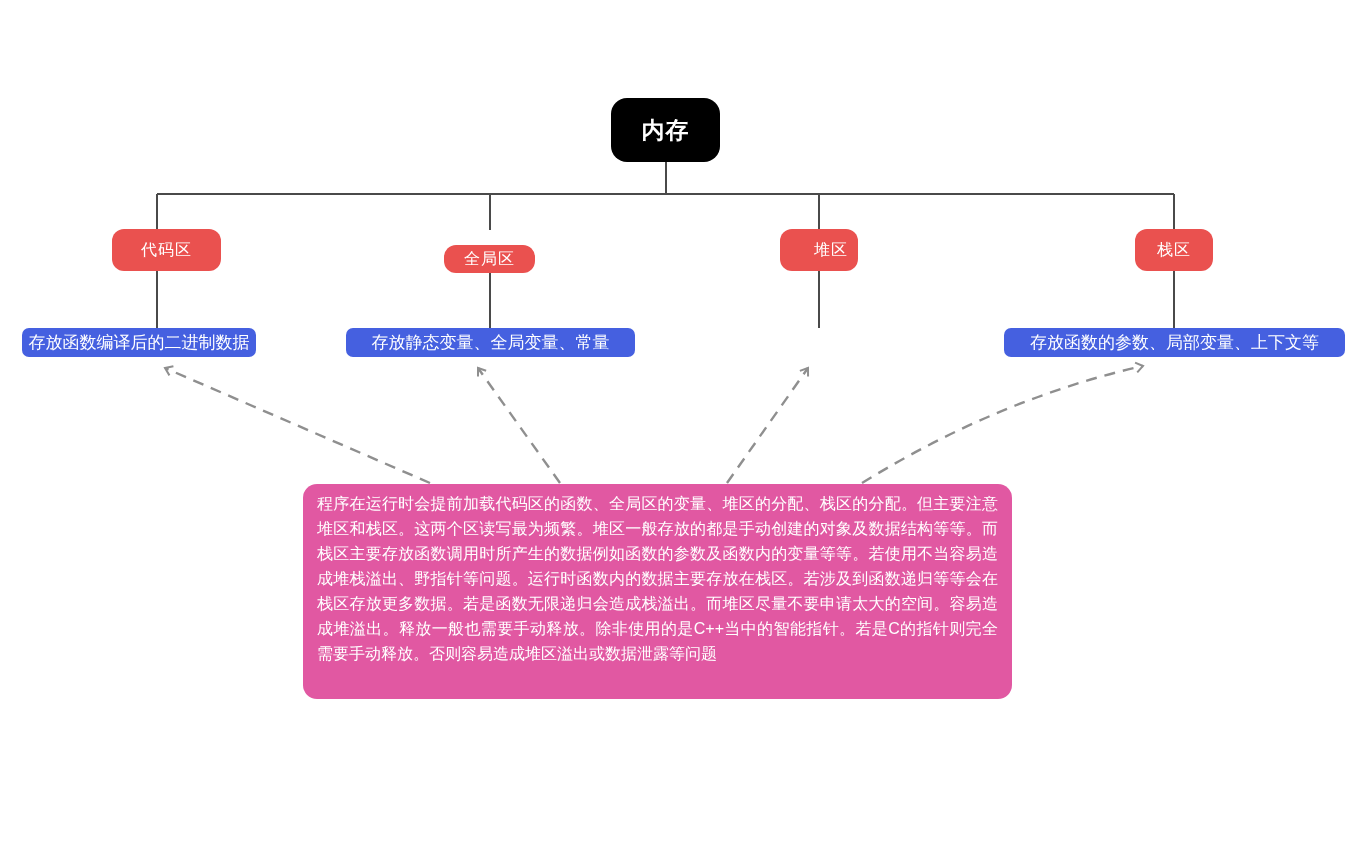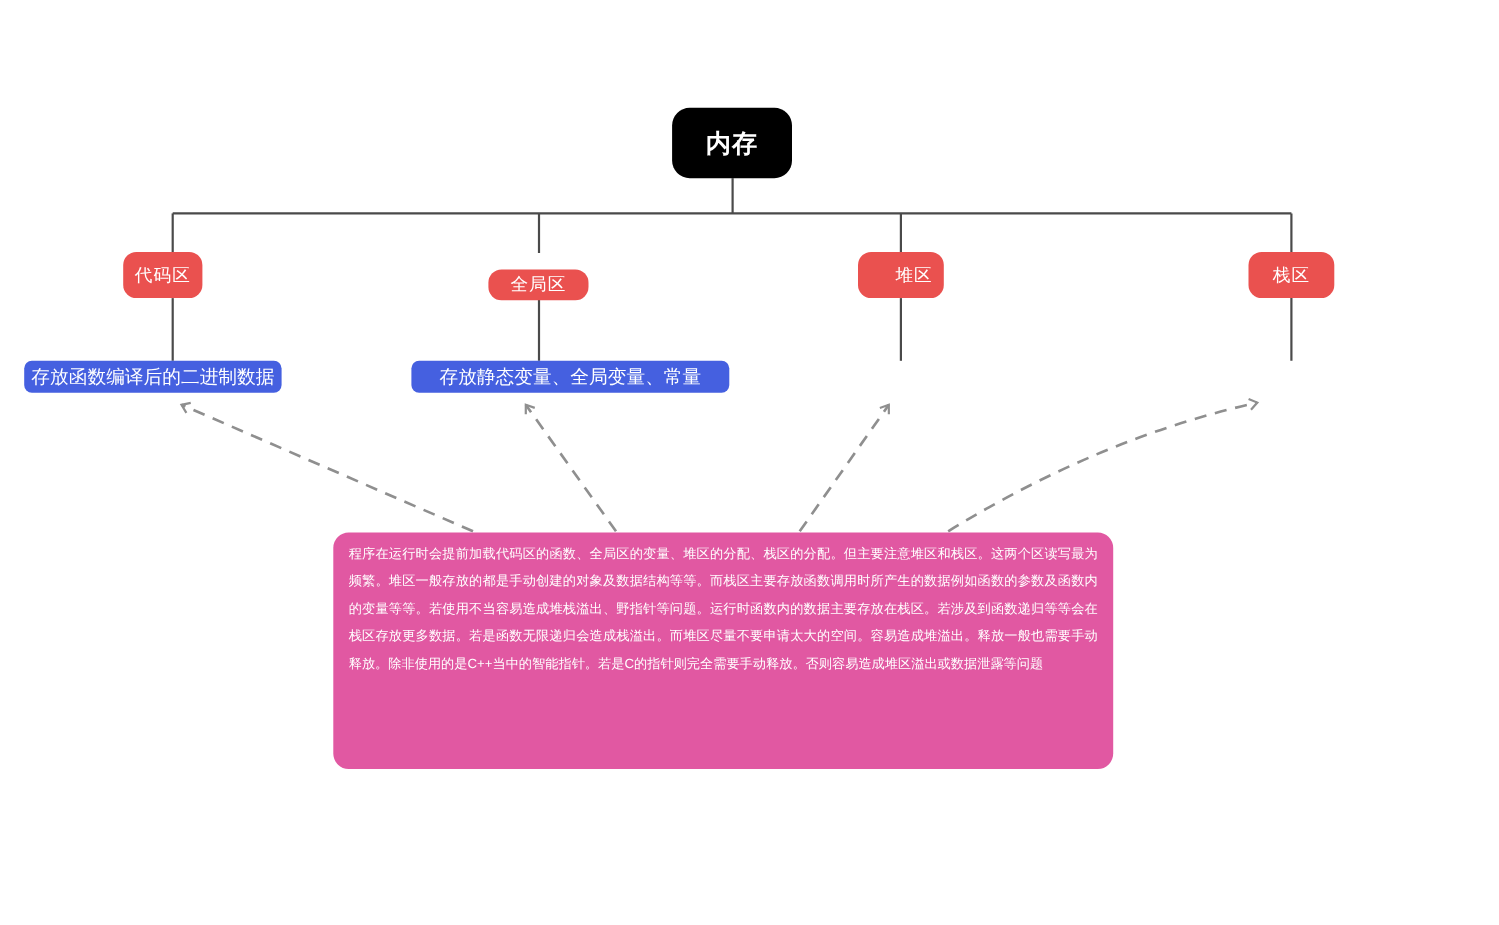--- a/index.html
+++ b/index.html
@@ -34,21 +34,21 @@
     height:29px;
     display:flex;align-items:center;justify-content:center;
     font-size:17px;
     white-space:nowrap;
   }
   .note{
     left:303px;top:484px;width:709px;height:215px;
     background:#E158A2;
     border-radius:14px;
     padding:7px 14px;
-    font-size:12px;line-height:25px;
+    font-size:16px;line-height:25px;
     text-align:justify;
   }
 </style>
 </head>
 <body>
 
 <div class="canvas">
 
   <svg class="wires" width="1363" height="841" viewBox="0 0 1363 841">
     <defs>
@@ -73,23 +73,24 @@
     <g stroke="#8F8F8F" stroke-width="2.4" fill="none" stroke-dasharray="11 8">
       <path d="M430,483 L165,368" marker-end="url(#arw)"></path>
       <path d="M560,483 L478,368" marker-end="url(#arw)"></path>
       <path d="M727,483 L808,368" marker-end="url(#arw)"></path>
       <path d="M862,483 Q1000,398 1143,366" marker-end="url(#arw)"></path>
     </g>
   </svg>
 
   <div class="node root" style="left:611px;top:98px;width:109px;height:64px;">内存</div>
 
-  <div class="node branch" style="left:112px;top:229px;width:72px;height:42px;">代码区</div>
+  <div class="node branch" style="left:112px;top:229px;width:109px;height:42px;">代码区</div>
   <div class="node branch" style="left:444px;top:229px;width:91px;height:28px;margin-top:16px;">全局区</div>
   <div class="node branch" style="left:780px;top:229px;width:78px;height:42px;padding-left:24px;">堆区</div>
   <div class="node branch" style="left:1135px;top:229px;width:78px;height:42px;">栈区</div>
 
   <div class="desc" style="left:22px;top:328px;width:234px;">存放函数编译后的二进制数据</div>
-  <div class="desc" style="left:346px;top:328px;width:289px;margin-left:28px;">存放静态变量、全局变量、常量</div>
+  <div class="desc" style="left:346px;top:328px;width:289px;">存放静态变量、全局变量、常量</div>
+  <div class="desc" style="left:1004px;top:328px;width:341px;">存放函数的参数、局部变量、上下文等</div>
 
   <div class="note">程序在运行时会提前加载代码区的函数、全局区的变量、堆区的分配、栈区的分配。但主要注意堆区和栈区。这两个区读写最为频繁。堆区一般存放的都是手动创建的对象及数据结构等等。而栈区主要存放函数调用时所产生的数据例如函数的参数及函数内的变量等等。若使用不当容易造成堆栈溢出、野指针等问题。运行时函数内的数据主要存放在栈区。若涉及到函数递归等等会在栈区存放更多数据。若是函数无限递归会造成栈溢出。而堆区尽量不要申请太大的空间。容易造成堆溢出。释放一般也需要手动释放。除非使用的是C++当中的智能指针。若是C的指针则完全需要手动释放。否则容易造成堆区溢出或数据泄露等问题</div>
 
 </div>
 
 </body></html>

